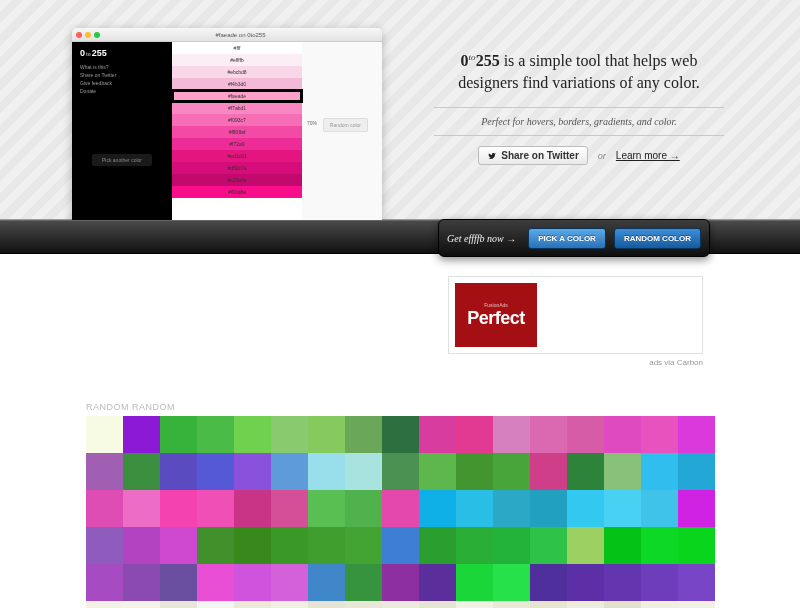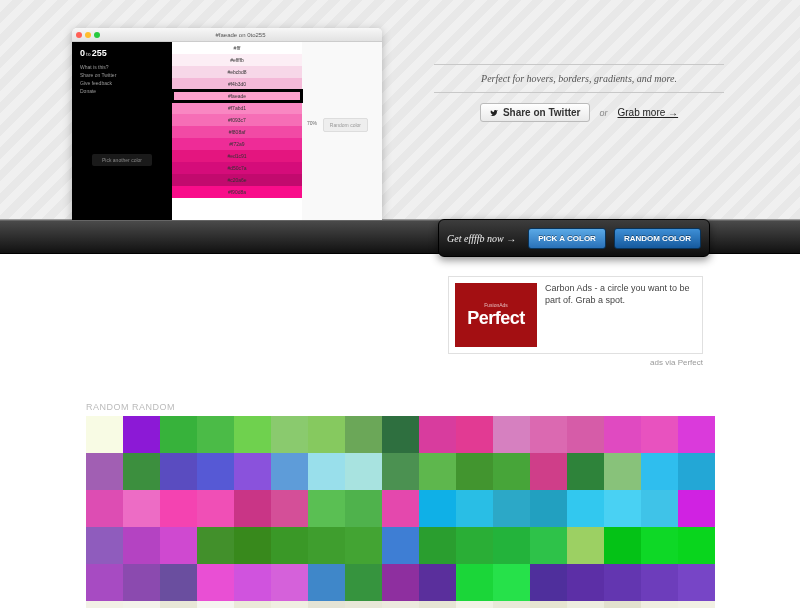--- a/index.html
+++ b/index.html
@@ -93,51 +93,53 @@
           <div class="shade" style="background: rgb(194, 10, 110);">#c20a6e</div>
           <div class="shade" style="background: rgb(249, 13, 138);">#f90d8a</div>
         </div>
       <div style="flex:1;position:relative">
         <div class="rnd">Random color</div>
       </div>
     </div>
   </div>
 
   <div class="hero-text">
-    <div class="sub">Perfect for hovers, borders, gradients, and more.</div>
+    <h1>
+      <b>0</b><span class="to">to</span><b>255</b><span> is a simple tool that helps web designers find variations of any color.</span>
+    </h1>
+    <div class="sub">Perfect for hovers, borders, gradients, and color.</div>
     <div class="hero-actions">
       <div class="twitter-btn">
         <svg class="bird" viewBox="0 0 24 24">
             <path fill="#222" d="M23 3a10.9 10.9 0 01-3.14 1.53A4.48 4.48 0 0012 8v1A10.66 10.66 0 013 4s-4 9 5 13a11.64 11.64 0 01-7 2c9 5 20 0 20-11.5a4.5 4.5 0 000-.81A7.72 7.72 0 0023 3z"></path>
           </svg>
         <span>Share on Twitter</span>
       </div>
       <span class="or">or</span>
-      <span class="learn">Grab more →</span>
+      <span class="learn">Learn more →</span>
     </div>
   </div>
 </div>
 
 <div class="blackbar">
   <div class="cta-pod">
     <span class="cta-text">Get effffb now →</span>
     <span class="btn a">PICK A COLOR</span>
     <span class="btn b">RANDOM COLOR</span>
   </div>
 </div>
 
 <div class="ad-wrap">
   <div class="ad">
     <div class="ad-img">
       <span style="font-size:5px;opacity:.7">FusionAds</span>
       <span class="big">Perfect</span>
     </div>
-    <div class="ad-txt">Carbon Ads - a circle you want to be part of. Grab a spot.</div>
-  </div>
-  <div class="ad-via">ads via Perfect</div>
+  </div>
+  <div class="ad-via">ads via Carbon</div>
 </div>
 
 <div class="rand-title">RANDOM RANDOM</div>
 <div class="grid" id="grid">
     <div class="sw" style="background: rgb(248, 251, 228);"></div>
     <div class="sw" style="background: rgb(140, 25, 214);"></div>
     <div class="sw" style="background: rgb(55, 178, 59);"></div>
     <div class="sw" style="background: rgb(75, 187, 71);"></div>
     <div class="sw" style="background: rgb(111, 209, 78);"></div>
     <div class="sw" style="background: rgb(138, 202, 110);"></div>

